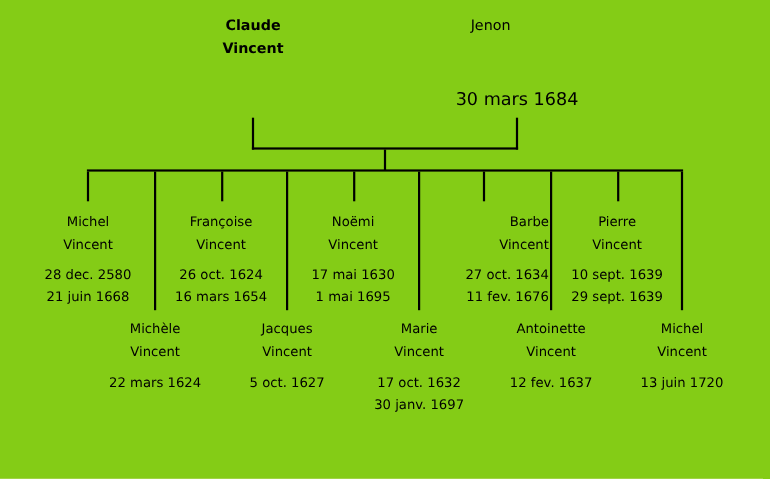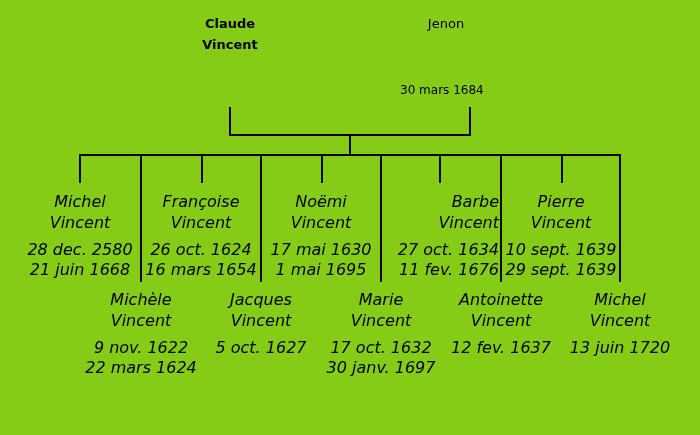--- a/index.html
+++ b/index.html
@@ -11,41 +11,41 @@
     position:relative;
     width:700px;height:435px;
     background:#84cc16;
     overflow:hidden;
     color:#000;
   }
   .person{
     position:absolute;
     width:120px;
     text-align:center;
-    font-size:16px;
+    font-size:12px;
     line-height:21px;
     color:#000;
-    font-style:italic;
   }
   .person .pdates{
     margin-top:7px;
     line-height:20px;
   }
   .parent-name{
     position:absolute;
     width:120px;
     text-align:center;
     font-size:13px;
     line-height:21px;
   }
   .bold{font-weight:bold;}
   .marriage-date{
     position:absolute;
     width:140px;
-    font-size:12px;
+    text-align:center;
+    font-size:16px;
     line-height:20px;
   }
   .vline{position:absolute;width:2px;background:#000;}
   .hline{position:absolute;height:2px;background:#000;}
 </style>
 </head>
 <body>
 
 <div class="stage">
 
@@ -115,21 +115,20 @@
     <div class="pdates">
       <div>10 sept. 1639</div>
       <div>29 sept. 1639</div>
     </div>
   </div>
 
   <div class="person" style="left:81px;top:289px;">
     <div>Michèle</div>
     <div>Vincent</div>
     <div class="pdates">
-      <div>9 nov. 1622</div>
       <div>22 mars 1624</div>
     </div>
   </div>
   <div class="person" style="left:201px;top:289px;">
     <div>Jacques</div>
     <div>Vincent</div>
     <div class="pdates">
       <div>5 oct. 1627</div>
       <div></div>
     </div>

